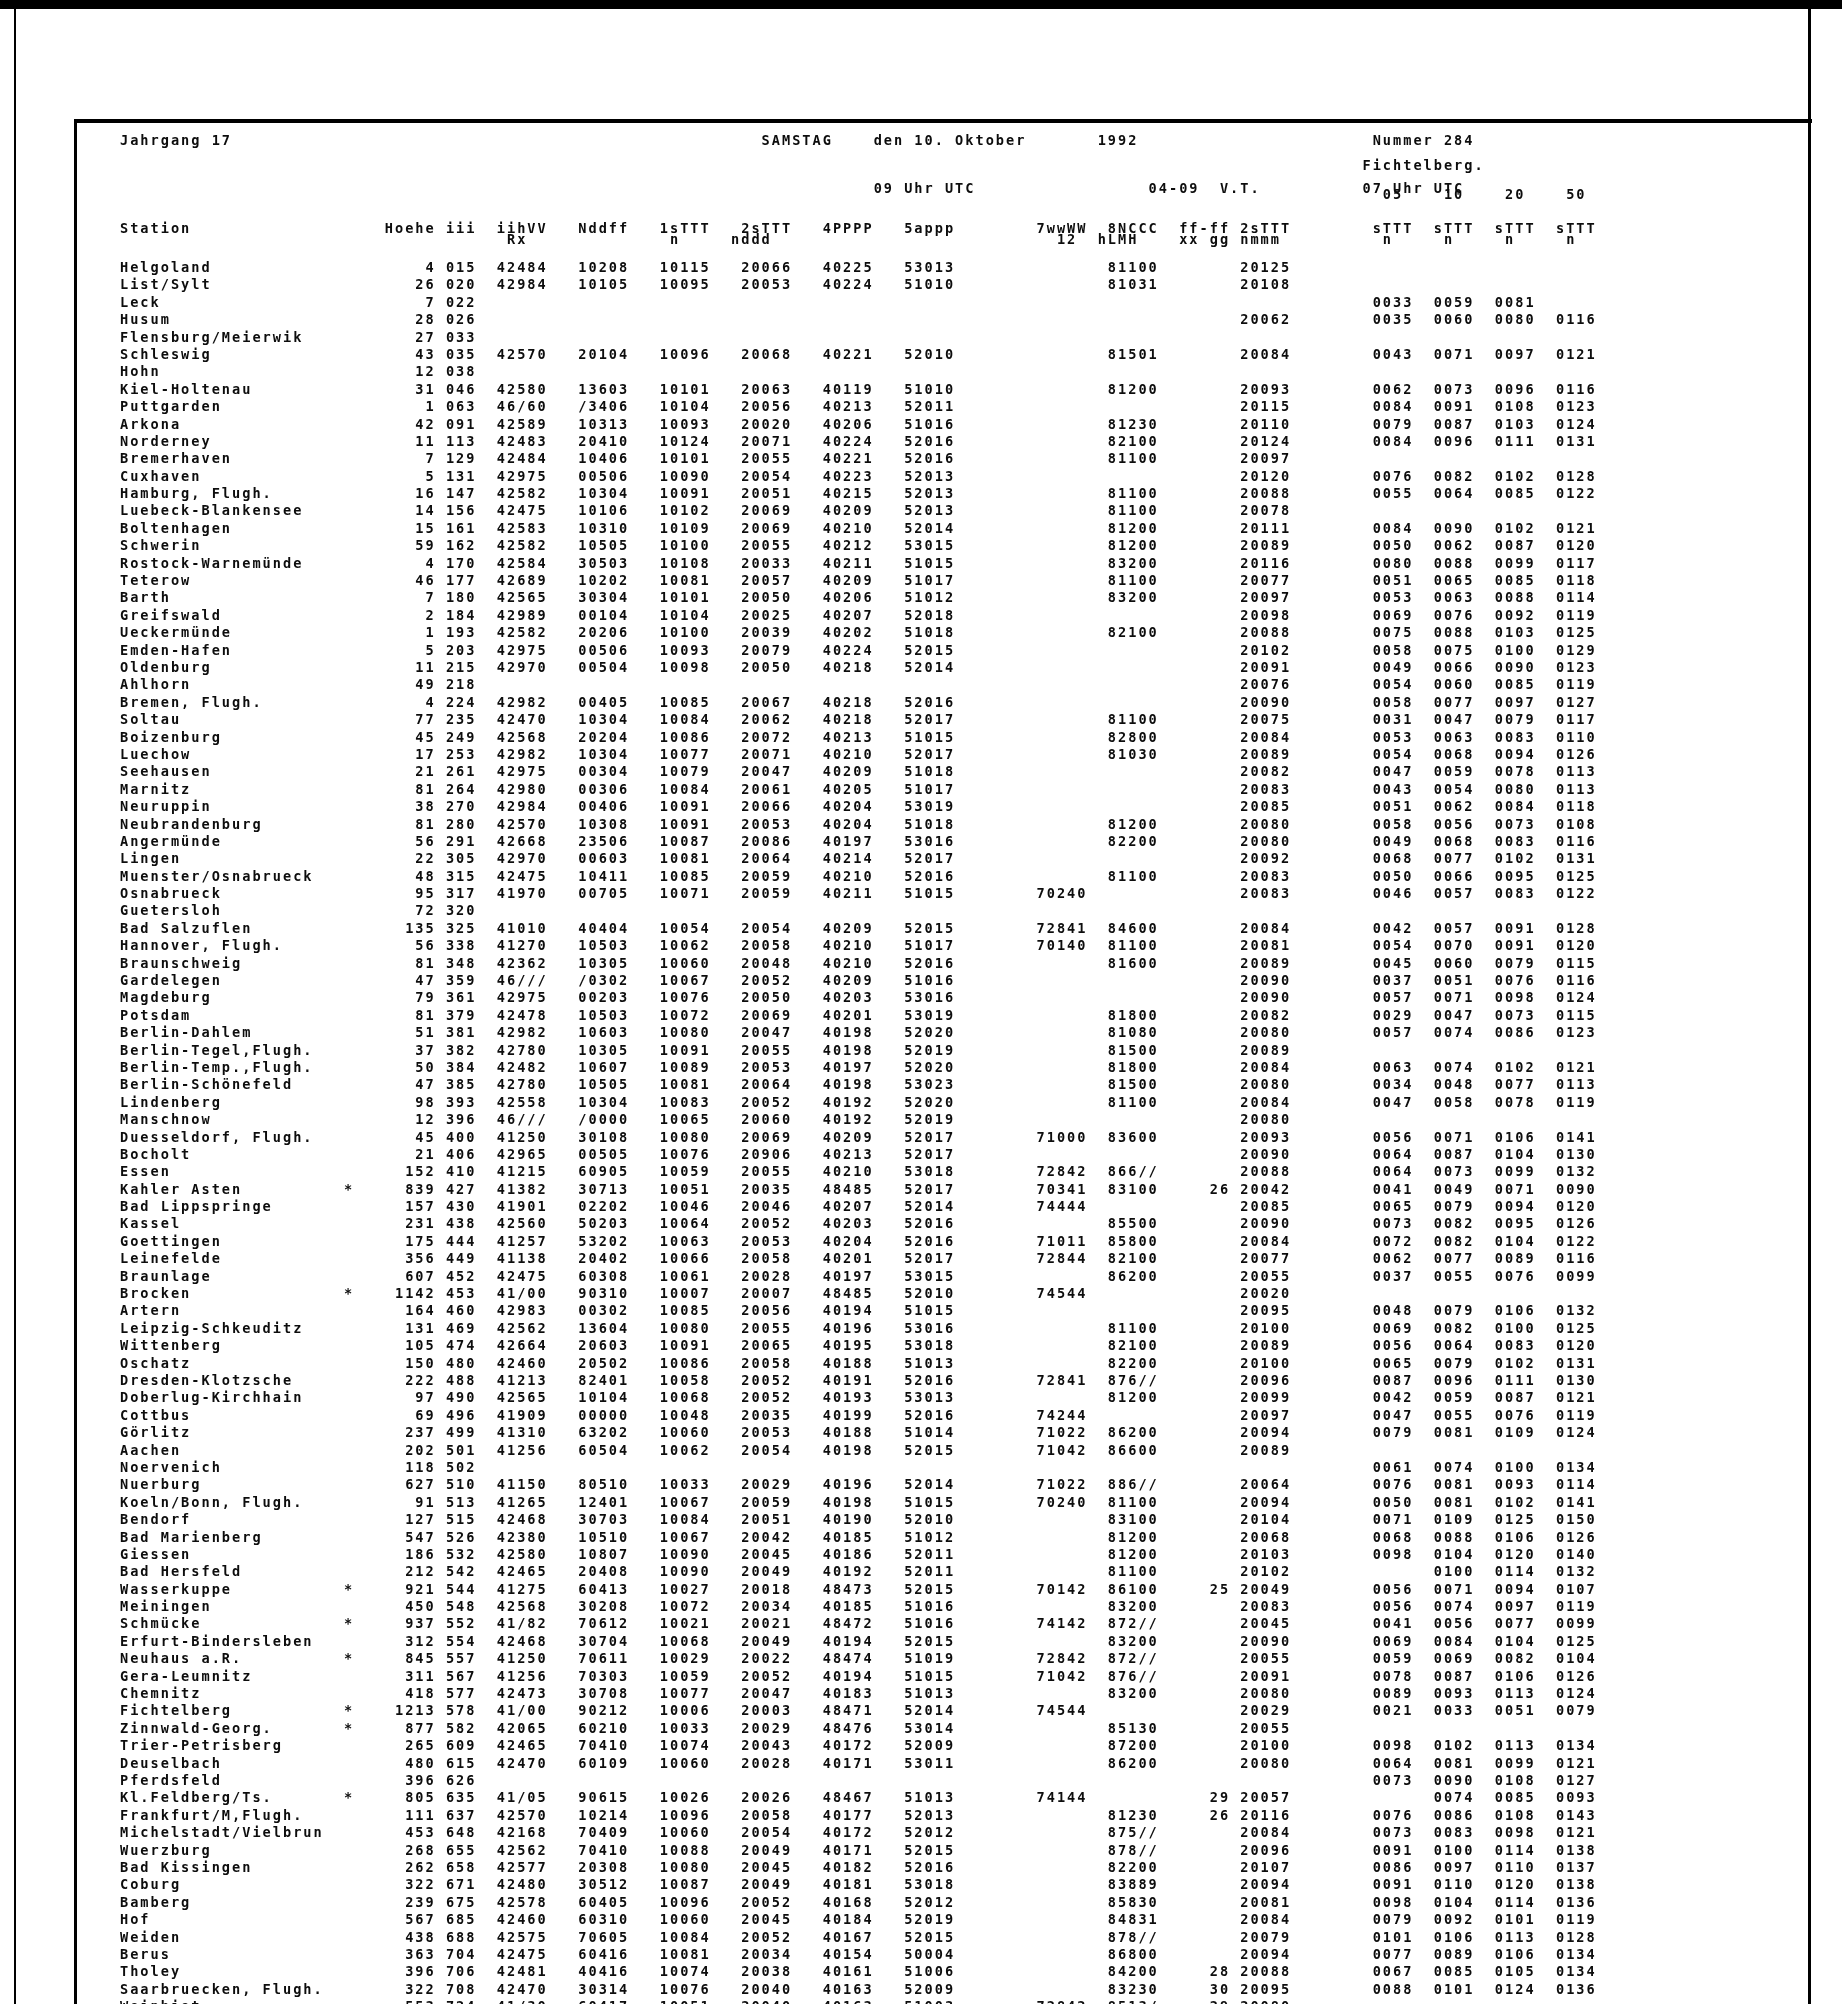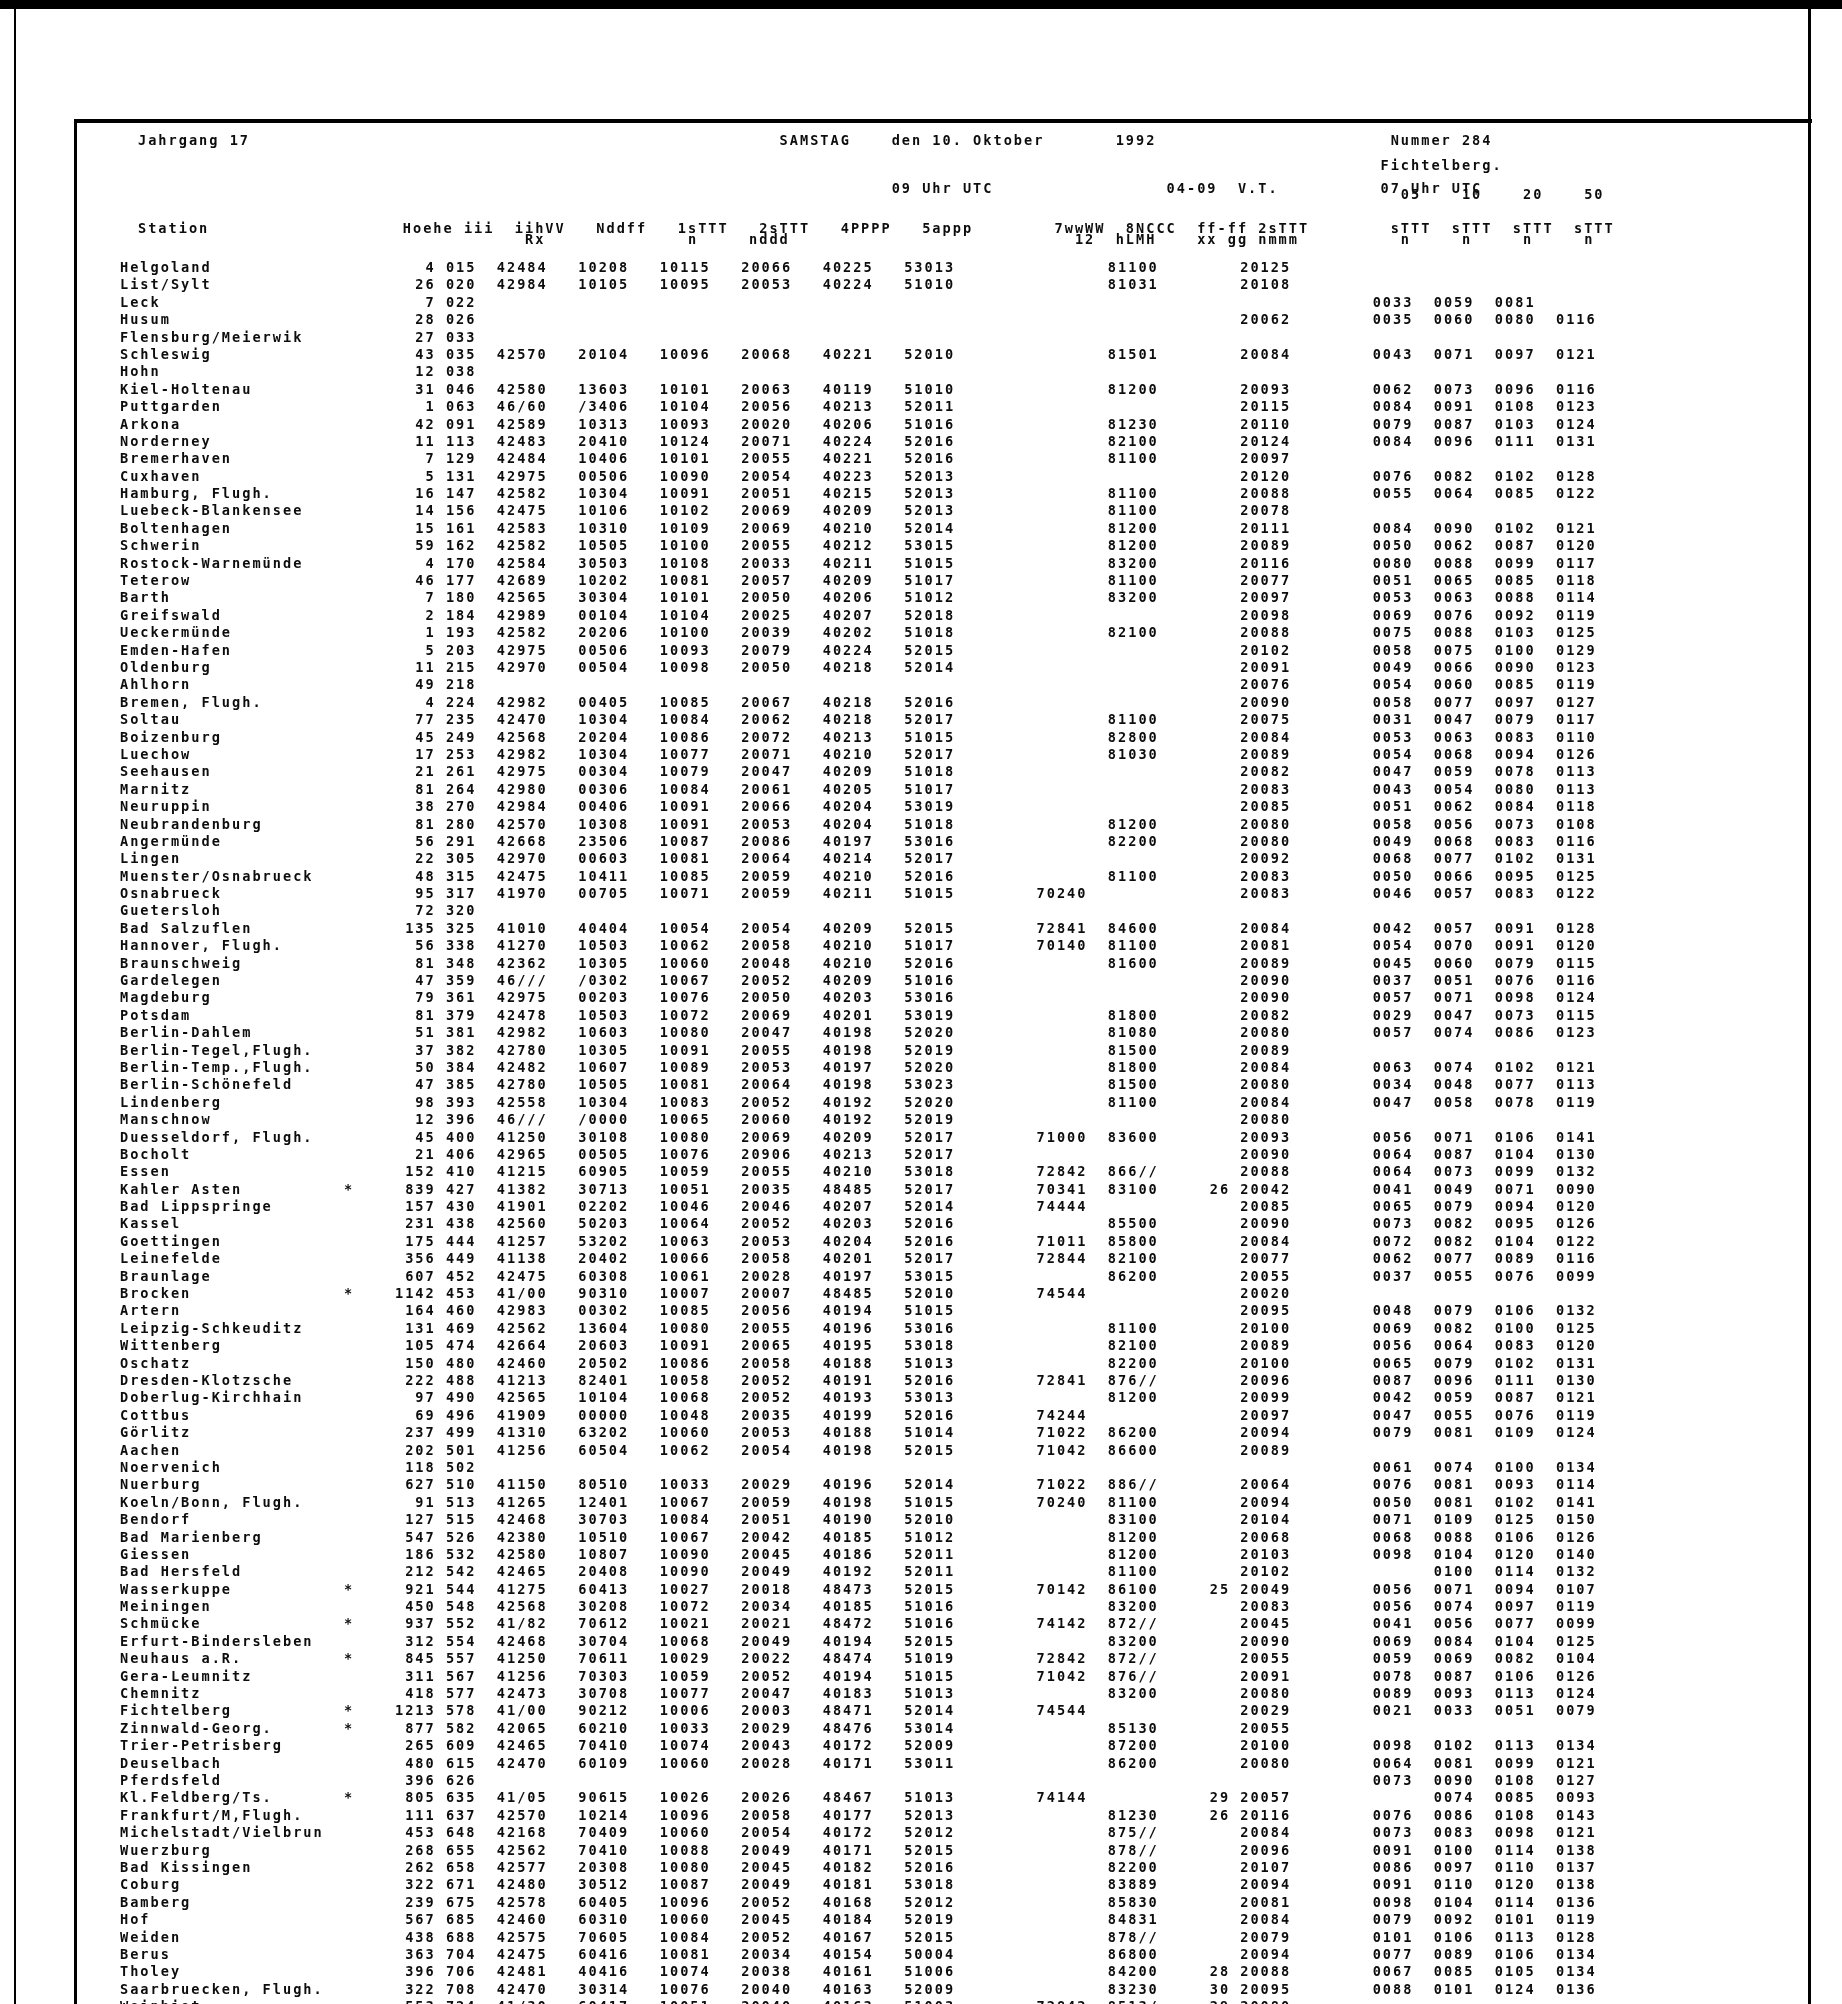--- a/index.html
+++ b/index.html
@@ -11,21 +11,21 @@
   
   .scan-top-bar{position:absolute;left:0;top:0;width:1842px;height:8.8px;background:#000;}
   .scan-left-line{position:absolute;left:14.4px;top:8.8px;width:1.6px;height:2640px;background:#000;}
   
   .frame-top{position:absolute;left:74px;top:119px;width:1738px;height:4px;background:#000;}
   .frame-left{position:absolute;left:74px;top:119px;width:2.8px;height:2509px;background:#000;}
   .frame-right{position:absolute;left:1808px;top:8.8px;width:3.2px;height:2619px;background:#000;}
 
   .tline{
     position:absolute;left:120px;white-space:pre;
-    font-size:13.6px;font-weight:bold;letter-spacing:2px;line-height:16px;margin-left:18px;
+    font-size:13.6px;font-weight:bold;letter-spacing:2px;line-height:16px;
   }
   #rows{
     position:absolute;left:120px;top:259px;white-space:pre;
     font-size:13.6px;font-weight:bold;letter-spacing:2px;
   }
   #rows .row{height:17.4px;line-height:17.4px;white-space:pre;}
 </style>
 </head>
 <body>
 

